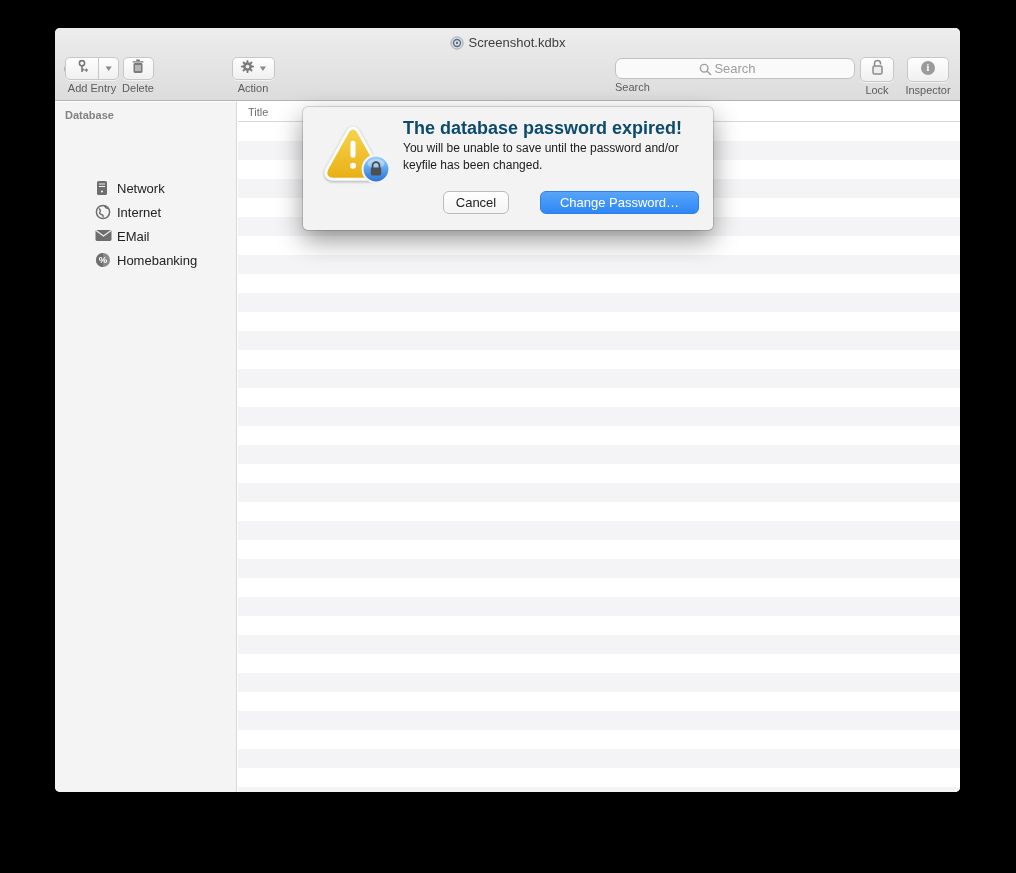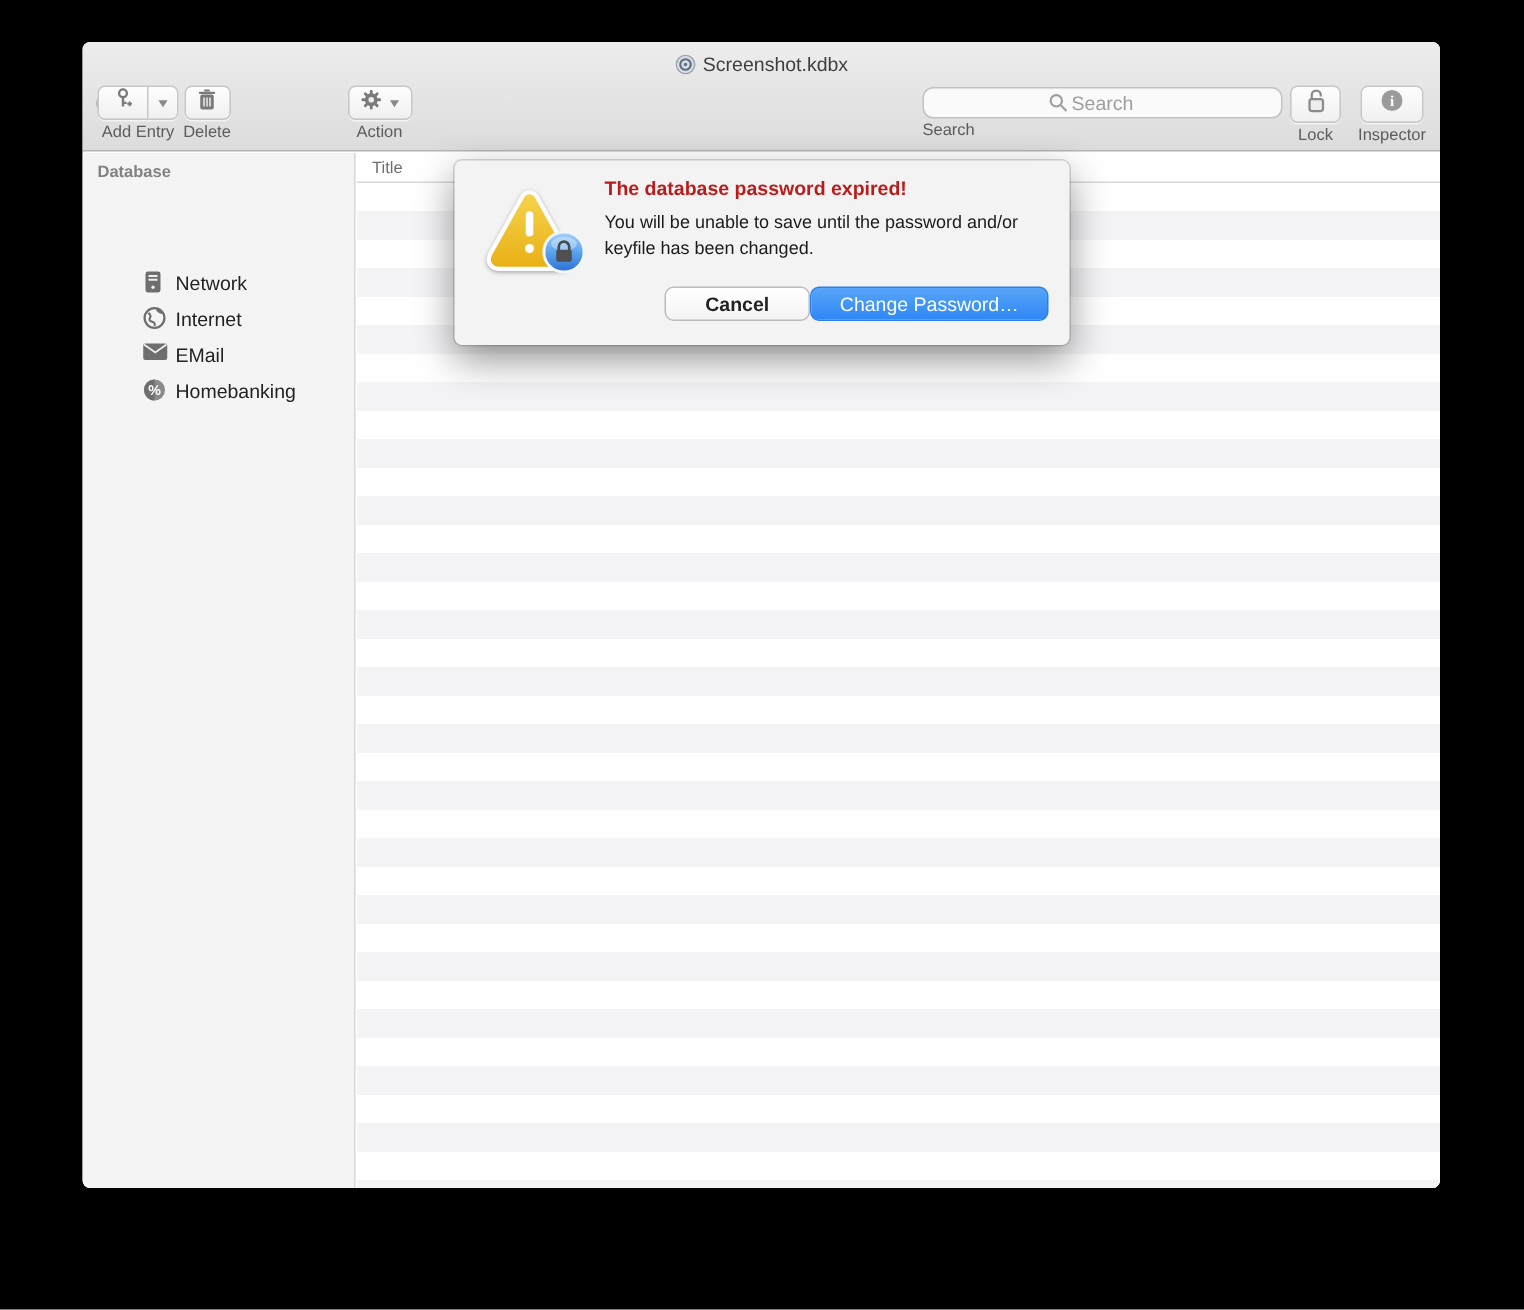--- a/index.html
+++ b/index.html
@@ -85,29 +85,29 @@
   }
   
   .dialog {
     position:absolute; left:303px; top:107px; width:410px; height:123px;
     background:#f3f3f3; border-radius:5px;
     box-shadow:0 0 0 1px rgba(0,0,0,.14), 0 10px 26px rgba(0,0,0,.42);
     z-index:10;
   }
   .dlg-icon { position:absolute; left:20px; top:17px; width:60px; height:60px; }
   .dlg-badge { position:absolute; right:-8px; bottom:-4px; }
-  .dlg-title { position:absolute; left:100px; top:11px; font-size:13px; font-weight:bold; color:#b91c1c; }
+  .dlg-title { position:absolute; left:100px; top:11px; font-size:18px; font-weight:bold; color:#0c4a6e; }
   .dlg-body  { position:absolute; left:100px; top:33px; width:302px; font-size:12px; color:#1b1b1b; line-height:1.4; }
   .btn {
     position:absolute; top:84px; height:23px; border-radius:6px; font-size:13px;
     display:flex; align-items:center; justify-content:center; cursor:default;
   }
   .btn-cancel {
-    left:140px; width:97px; background:linear-gradient(#ffffff,#f4f4f4);
-    border:1px solid #bcbcbc; color:#222;font-weight:bold;
+    left:140px; width:66px; background:linear-gradient(#ffffff,#f4f4f4);
+    border:1px solid #bcbcbc; color:#222;
   }
   .btn-primary {
     left:237px; width:159px; color:#fff; border:1px solid #2f7fe8;
     background:linear-gradient(var(--accent_blue_light,#58a5f8),var(--accent_blue,#2f87f5));
   }
 </style>
 </head>
 <body>
 
 <div class="window">

